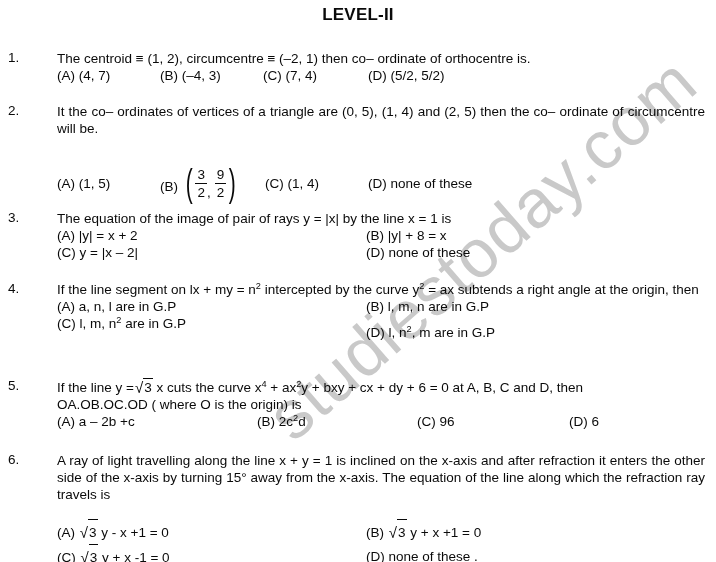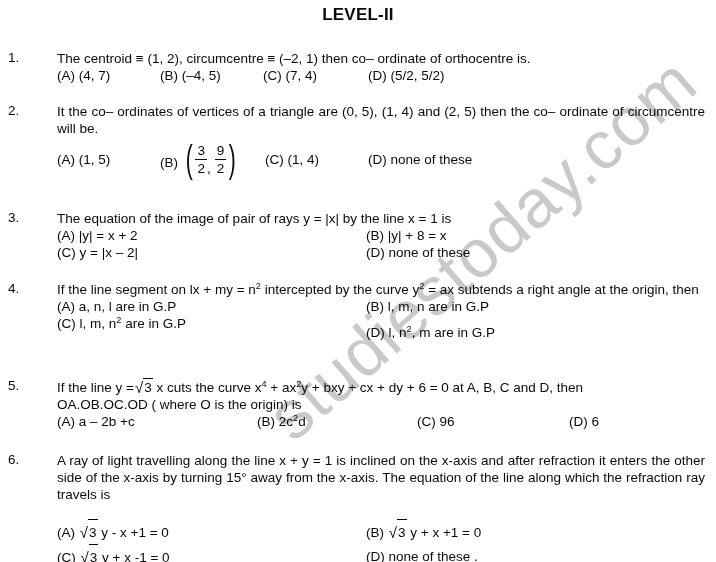--- a/index.html
+++ b/index.html
@@ -153,32 +153,32 @@
 <div id="page">
 
   <div id="page-title">LEVEL-II</div>
 
   <div class="question" style="top:50px;">
     <div class="qnum">1.</div>
     <div class="qbody">
       <div class="stem">The centroid ≡ (1, 2), circumcentre ≡ (–2, 1) then co– ordinate of orthocentre is.</div>
       <div class="optline">
         <span class="opt" style="left:0px;"><span>(A)</span> <span>(4, 7)</span></span>
-        <span class="opt" style="left:103px;"><span>(B)</span> <span>(–4, 5)</span></span>
+        <span class="opt" style="left:103px;"><span>(B)</span> <span>(–4, 3)</span></span>
         <span class="opt" style="left:206px;"><span>(C)</span> <span>(7, 4)</span></span>
         <span class="opt" style="left:311px;"><span>(D)</span> <span>(5/2, 5/2)</span></span>
       </div>
     </div>
   </div>
 
   <div class="question" style="top:103px;">
     <div class="qnum">2.</div>
     <div class="qbody">
       <div class="stem stem-justify" style="width:648px;">It the co– ordinates of vertices of a triangle are (0, 5), (1, 4) and (2, 5) then the co– ordinate of circumcentre will be.</div>
-      <div class="optline" style="height:46px; margin-top:0;">
+      <div class="optline" style="height:46px; margin-top:24px;">
         <span class="opt" style="left:0px; top:14px;"><span>(A)</span> <span>(1, 5)</span></span>
         <span class="opt" style="left:103px; top:3px;">
           <span style="display:inline-block; vertical-align:top; margin-top:14px;">(B)</span>
           <span class="bigparen">
             <span class="paren-l">(</span><span class="frac"><span class="num">3</span><span class="den">2</span></span><span class="comma-mid">,</span><span class="frac" style="margin-left:4px;"><span class="num">9</span><span class="den">2</span></span><span class="paren-r">)</span>
           </span>
         </span>
         <span class="opt" style="left:208px; top:14px;"><span>(C)</span> <span>(1, 4)</span></span>
         <span class="opt" style="left:311px; top:14px;"><span>(D)</span> <span>none of these</span></span>
       </div>

